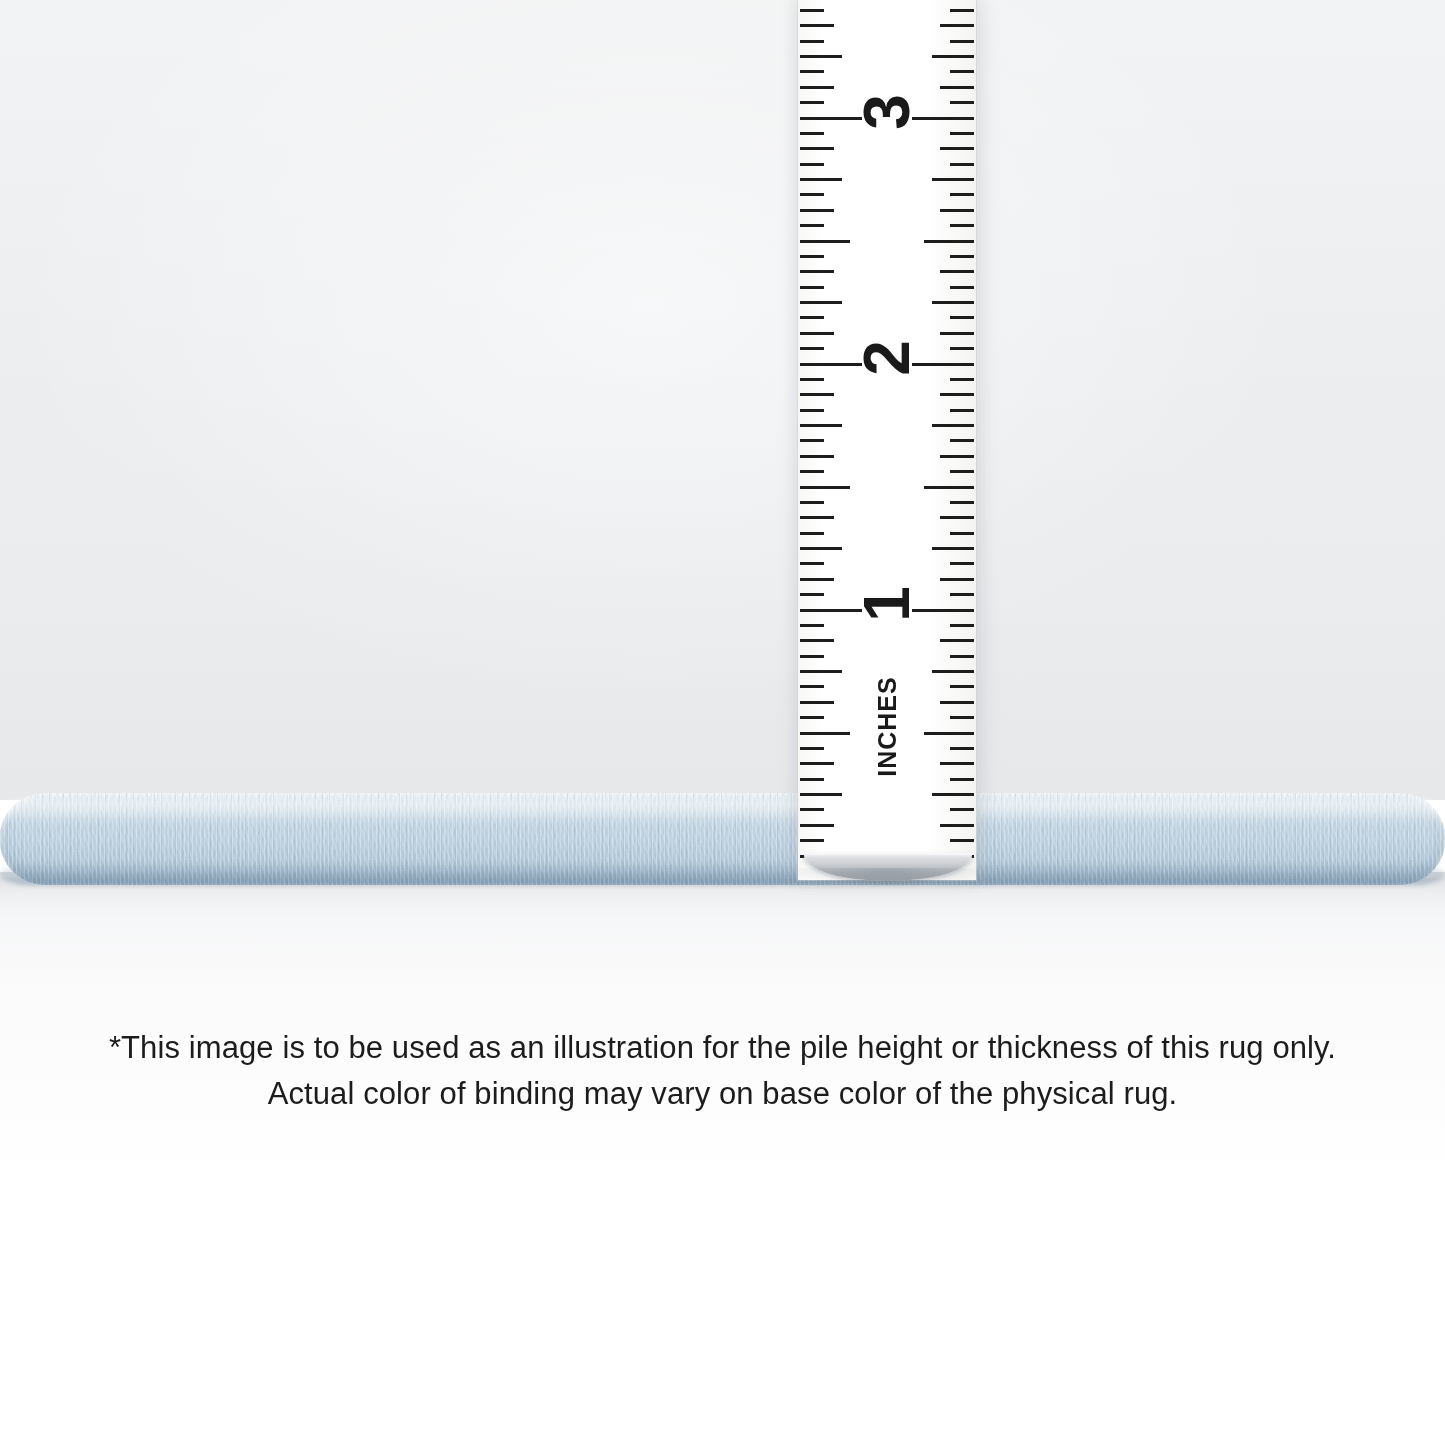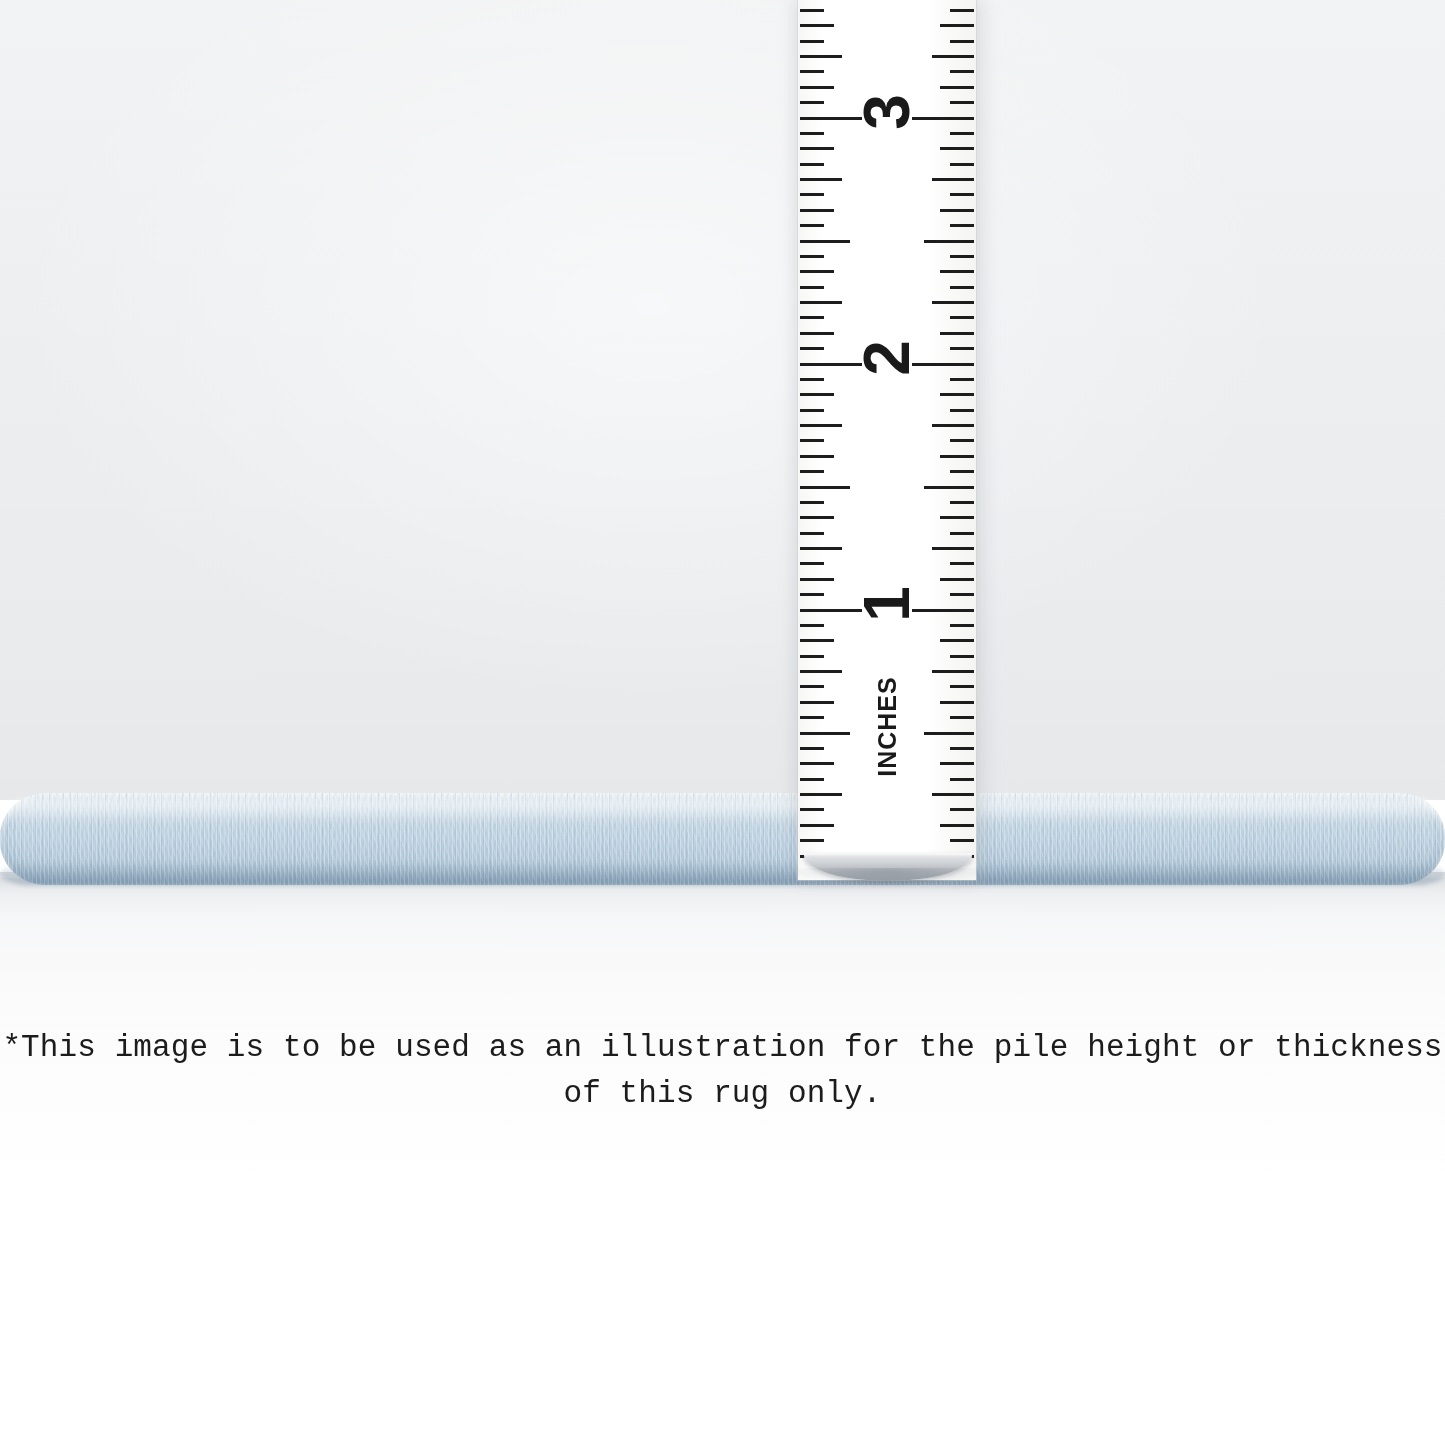--- a/index.html
+++ b/index.html
@@ -178,21 +178,21 @@
     left: 0;
     top: 1025px;
     width: 1445px;
     text-align: center;
     font-family: "Liberation Sans", sans-serif;
     font-size: 31px;
     line-height: 46px;
     color: #1c1c1c;
     letter-spacing: 0.1px;
   }
-  .caption-line { display: block; font-family: Liberation Mono, monospace; }
+  .caption-line { display: block; }
 </style>
 </head>
 <body>
 
 <div id="scene">
 
   <div class="wall"></div>
   <div class="wall-vignette"></div>
   <div class="floor"></div>
   <div class="floor-shadow"></div>
@@ -323,15 +323,16 @@
     <div class="tape-num" id="tape-num-3" style="left: 49px; top: 80px; width: 80px; text-align: center;">3</div>
     <div class="tape-num" id="tape-num-2" style="left: 49px; top: 326px; width: 80px; text-align: center;">2</div>
     <div class="tape-num" id="tape-num-1" style="left: 49px; top: 572px; width: 80px; text-align: center;">1</div>
     <div class="tape-inches" id="tape-inches" style="left: 19px; top: 712.08px; width: 140px; text-align: center;">INCHES</div>
   </div>
   <div class="tape-clip"></div>
   <div class="tape-clip-shadow"></div>
 
   <div class="caption">
     <span class="caption-line">*This image is to be used as an illustration for the pile height or thickness of this rug only.</span>
+    <span class="caption-line">Actual color of binding may vary on base color of the physical rug.</span>
   </div>
 
 </div>
 
 </body></html>

